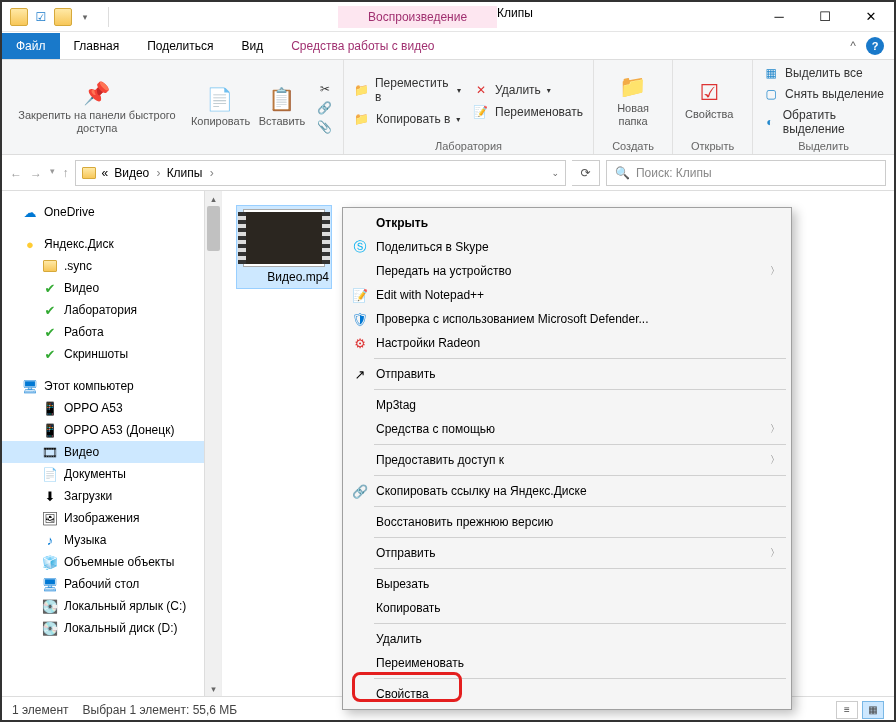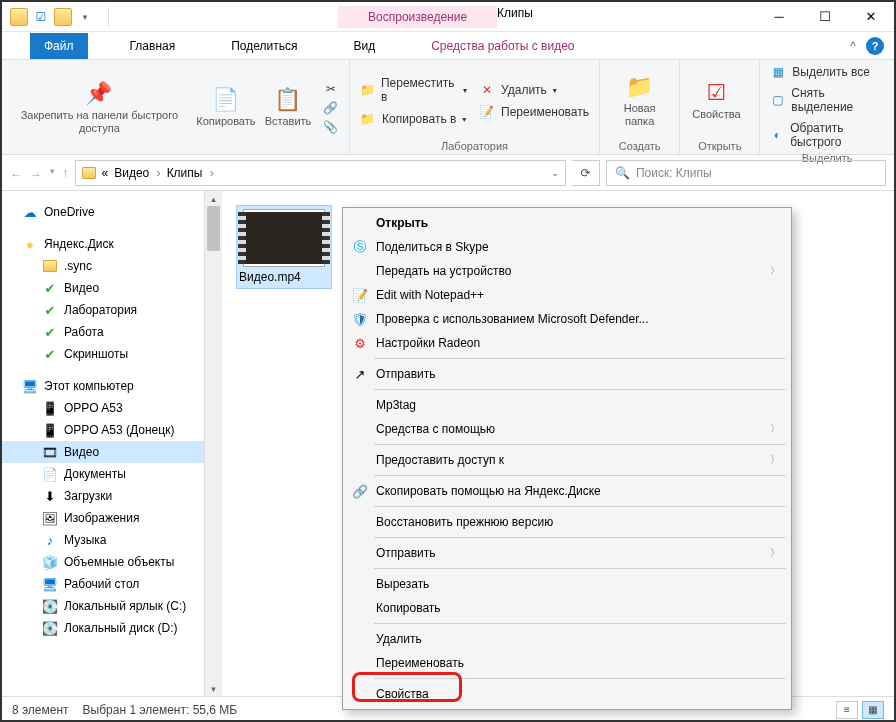--- a/index.html
+++ b/index.html
@@ -7,21 +7,21 @@
 .titlebar { height:30px; display:flex; align-items:center; background:#fff; border-bottom:1px solid #e5e5e5; }
 .titlebar-icons { display:flex; align-items:center; gap:4px; padding:0 8px; }
 .titlebar-icons span { width:18px; height:18px; display:flex; align-items:center; justify-content:center; }
 .folder-ico { width:16px; height:14px; background:linear-gradient(#ffe9a6,#f7c759); border:1px solid #d6a93b; border-radius:2px; }
 .titlebar-title { flex:1; text-align:center; display:flex; justify-content:center; }
 .contextual { background:#fde6f0; padding:4px 30px; color:#a03070; }
 .win-controls { display:flex; }
 .win-btn { width:46px; height:30px; display:flex; align-items:center; justify-content:center; font-size:13px; }
 
 .ribbon-tabs { height:28px; display:flex; align-items:center; background:#fff; border-bottom:1px solid #ddd; }
-.rtab { padding:6px 14px; cursor:default;margin-left:28px; }
+.rtab { padding:6px 14px; cursor:default; }
 .rtab.file { background:#1979ca; color:#fff; }
 .rtab.ctx { color:#a03070; }
 .ribbon-right { margin-left:auto; display:flex; align-items:center; gap:10px; padding-right:10px; }
 .help-circle { width:18px; height:18px; border-radius:50%; background:#1979ca; color:#fff; display:flex; align-items:center; justify-content:center; font-size:11px; font-weight:bold; }
 
 .ribbon { height:95px; background:#f5f6f7; border-bottom:1px solid #ddd; display:flex; }
 .rgroup { border-right:1px solid #e1e1e1; display:flex; flex-direction:column; padding:4px 6px 2px; }
 .rgroup-body { flex:1; display:flex; align-items:center; gap:4px; }
 .rgroup-label { text-align:center; font-size:11px; color:#666; padding-top:2px; }
 .big-btn { display:flex; flex-direction:column; align-items:center; justify-content:center; gap:2px; padding:2px 6px; min-width:54px; color:#555; }
@@ -45,21 +45,21 @@
 .tree-item.sub { padding-left:40px; }
 .tree-item.selected { background:#cde8ff; }
 .tree-ico { width:16px; height:16px; display:flex; align-items:center; justify-content:center; font-size:13px; }
 .folder-sm { width:14px; height:12px; background:linear-gradient(#ffe9a6,#f7c759); border:1px solid #d6a93b; border-radius:1px; }
 .tree-sep { height:10px; }
 .sidebar-scroll { position:absolute; right:0; top:0; width:17px; height:100%; background:#f0f0f0; border-left:1px solid #ddd; }
 .scroll-thumb { position:absolute; top:15px; left:2px; width:13px; height:45px; background:#c1c1c1; border-radius:2px; }
 .scroll-arrow { position:absolute; left:0; width:17px; height:15px; display:flex; align-items:center; justify-content:center; color:#666; font-size:9px; }
 
 .content { flex:1; padding:14px; position:relative; }
-.file-item { width:96px; text-align:left; cursor:default; background:#cde8ff; border:1px solid #99cfff; padding:4px 2px; }
+.file-item { width:96px; text-align:right; cursor:default; background:#cde8ff; border:1px solid #99cfff; padding:4px 2px; }
 .vid-thumb { width:80px; height:56px; margin:0 auto 4px; background:#2b2620; border:2px solid #fff; outline:1px solid #aaa; position:relative; }
 .film-edge { position:absolute; top:0; bottom:0; width:8px; background:repeating-linear-gradient(#333 0 4px,#ddd 4px 8px); }
 .film-edge.l { left:-8px; } .film-edge.r { right:-8px; }
 .file-name { font-size:12px; }
 
 .ctxmenu { position:absolute; left:340px; top:205px; width:450px; background:#f5f5f5; border:1px solid #a0a0a0; box-shadow:4px 4px 10px rgba(0,0,0,.25); padding:3px; }
 .ctx-item { display:flex; align-items:center; padding:5px 8px 5px 30px; position:relative; cursor:default; }
 .ctx-item.bold { font-weight:600; }
 .ctx-item .arrow { margin-left:auto; color:#555; font-size:10px; }
 .ctx-ico { position:absolute; left:6px; width:16px; height:16px; display:flex; align-items:center; justify-content:center; font-size:13px; }
@@ -191,21 +191,21 @@
         <div class="small-btn">
             <span class="ico" style="color:#28c;">▦</span>
             <span>Выделить все</span>
           </div>
         <div class="small-btn">
             <span class="ico" style="color:#28c;">▢</span>
             <span>Снять выделение</span>
           </div>
         <div class="small-btn">
             <span class="ico" style="color:#28c;">◐</span>
-            <span>Обратить быстрого</span>
+            <span>Обратить выделение</span>
           </div>
       </div>
     </div>
     <div class="rgroup-label">Выделить</div>
   </div>
 </div>
 
 <div class="navbar">
   <div class="nav-arrows">
     <span>←</span>
@@ -365,21 +365,21 @@
       <span class="arrow">〉</span>
     </div>
   <div class="ctx-sep"></div>
   <div class="ctx-item">
       <span>Предоставить доступ к</span>
       <span class="arrow">〉</span>
     </div>
   <div class="ctx-sep"></div>
   <div class="ctx-item">
       <span class="ctx-ico" style="color:#b030b0;">🔗</span>
-      <span>Скопировать помощью на Яндекс.Диске</span>
+      <span>Скопировать ссылку на Яндекс.Диске</span>
     </div>
   <div class="ctx-sep"></div>
   <div class="ctx-item">
       <span>Восстановить прежнюю версию</span>
     </div>
   <div class="ctx-sep"></div>
   <div class="ctx-item">
       <span>Отправить</span>
       <span class="arrow">〉</span>
     </div>
@@ -399,19 +399,19 @@
     </div>
   <div class="ctx-sep"></div>
   <div class="ctx-item">
       <span>Свойства</span>
     </div>
 </div>
 
 <div class="highlight"></div>
 
 <div class="statusbar">
-  <span>8 элемент</span>
+  <span>1 элемент</span>
   <span>Выбран 1 элемент: 55,6 МБ</span>
   <div class="views">
     <div class="view-btn">≡</div>
     <div class="view-btn active">▦</div>
   </div>
 </div>
 
 </body></html>

